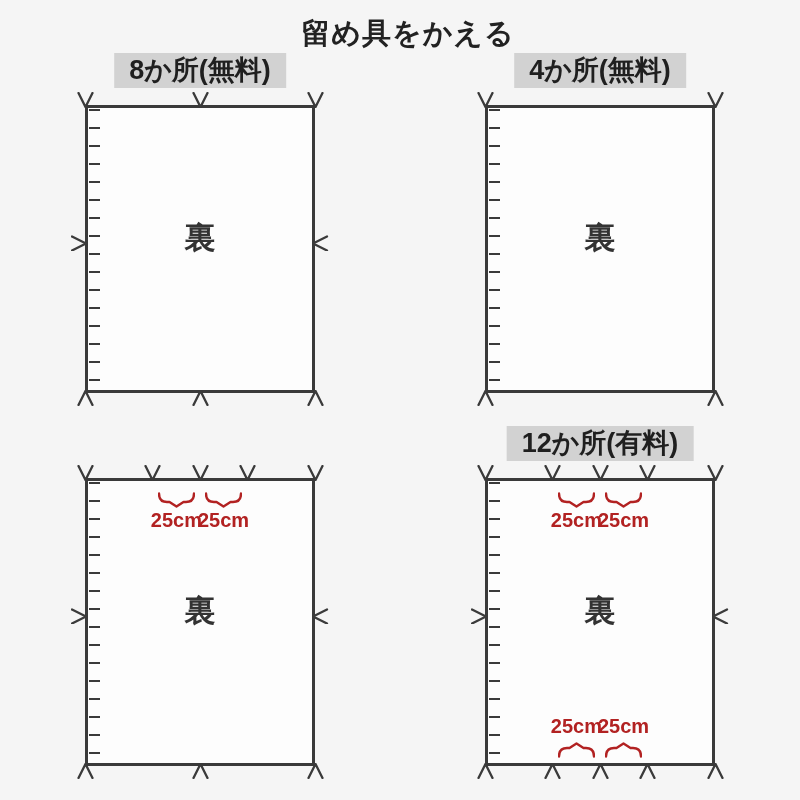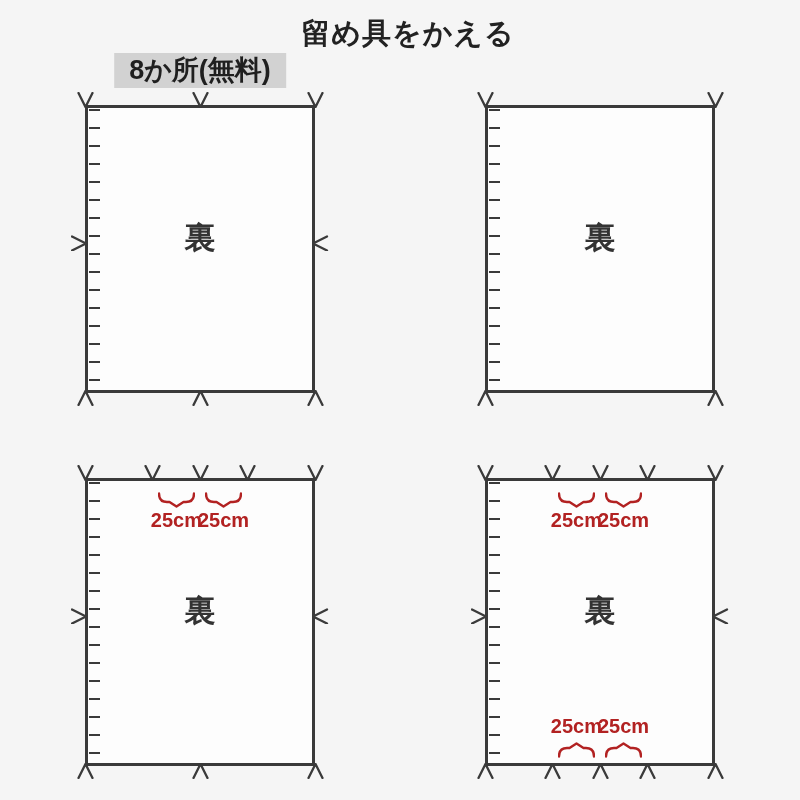--- a/index.html
+++ b/index.html
@@ -107,20 +107,21 @@
         <svg width="17" height="16" class="clip-mark" style="left: -17px; top: calc(48% - 8px);">
           <polyline points="1,1.5 15,8.5 1,15.5" fill="none" stroke="#3a3a3a" stroke-width="2.3" stroke-linecap="round"></polyline>
         </svg>
         <svg width="17" height="16" class="clip-mark" style="right: -17px; top: calc(48% - 8px);">
           <polyline points="15,1.5 1,8.5 15,15.5" fill="none" stroke="#3a3a3a" stroke-width="2.3" stroke-linecap="round"></polyline>
         </svg>
       </div>
   </section>
 
   <section class="panel" style="left:485px; top:105px;">
+    <div class="panel-header">4か所(無料)</div>
     <div class="futon-rect">
       <div class="edge-ticks"></div>
       <div class="back-label">裏</div>
     <svg width="17" height="16" class="clip-mark" style="left: -11.5px; top: -16px;">
           <polyline points="1.5,1 8.5,15 15.5,1" fill="none" stroke="#3a3a3a" stroke-width="2.3" stroke-linecap="round"></polyline>
         </svg>
         <svg width="17" height="16" class="clip-mark" style="left: 218.5px; top: -16px;">
           <polyline points="1.5,1 8.5,15 15.5,1" fill="none" stroke="#3a3a3a" stroke-width="2.3" stroke-linecap="round"></polyline>
         </svg>
         <svg width="17" height="16" class="clip-mark" style="left: -11.5px; bottom: -16px;">
@@ -171,20 +172,21 @@
         </svg>
         <div class="measure-label" style="left: 88.425px; top: 28px;">25cm</div>
         <svg width="37" height="16" class="measure-brace" style="left: 117px; top: 11px;">
           <path d="M1,1.5 Q1,10 9,10 L11.5,10 L18.5,14.5 L25.5,10 L28,10 Q36,10 36,1.5" fill="none" stroke="#b22222" stroke-width="2.4" stroke-linecap="round" stroke-linejoin="round"></path>
         </svg>
         <div class="measure-label" style="left: 135.575px; top: 28px;">25cm</div>
       </div>
   </section>
 
   <section class="panel" style="left:485px; top:478px;">
+    <div class="panel-header">12か所(有料)</div>
     <div class="futon-rect">
       <div class="edge-ticks"></div>
       <div class="back-label">裏</div>
     <svg width="17" height="16" class="clip-mark" style="left: -11.5px; top: -16px;">
           <polyline points="1.5,1 8.5,15 15.5,1" fill="none" stroke="#3a3a3a" stroke-width="2.3" stroke-linecap="round"></polyline>
         </svg>
         <svg width="17" height="16" class="clip-mark" style="left: 56.35px; top: -16px;">
           <polyline points="1.5,1 8.5,15 15.5,1" fill="none" stroke="#3a3a3a" stroke-width="2.3" stroke-linecap="round"></polyline>
         </svg>
         <svg width="17" height="16" class="clip-mark" style="left: 103.5px; top: -16px;">

